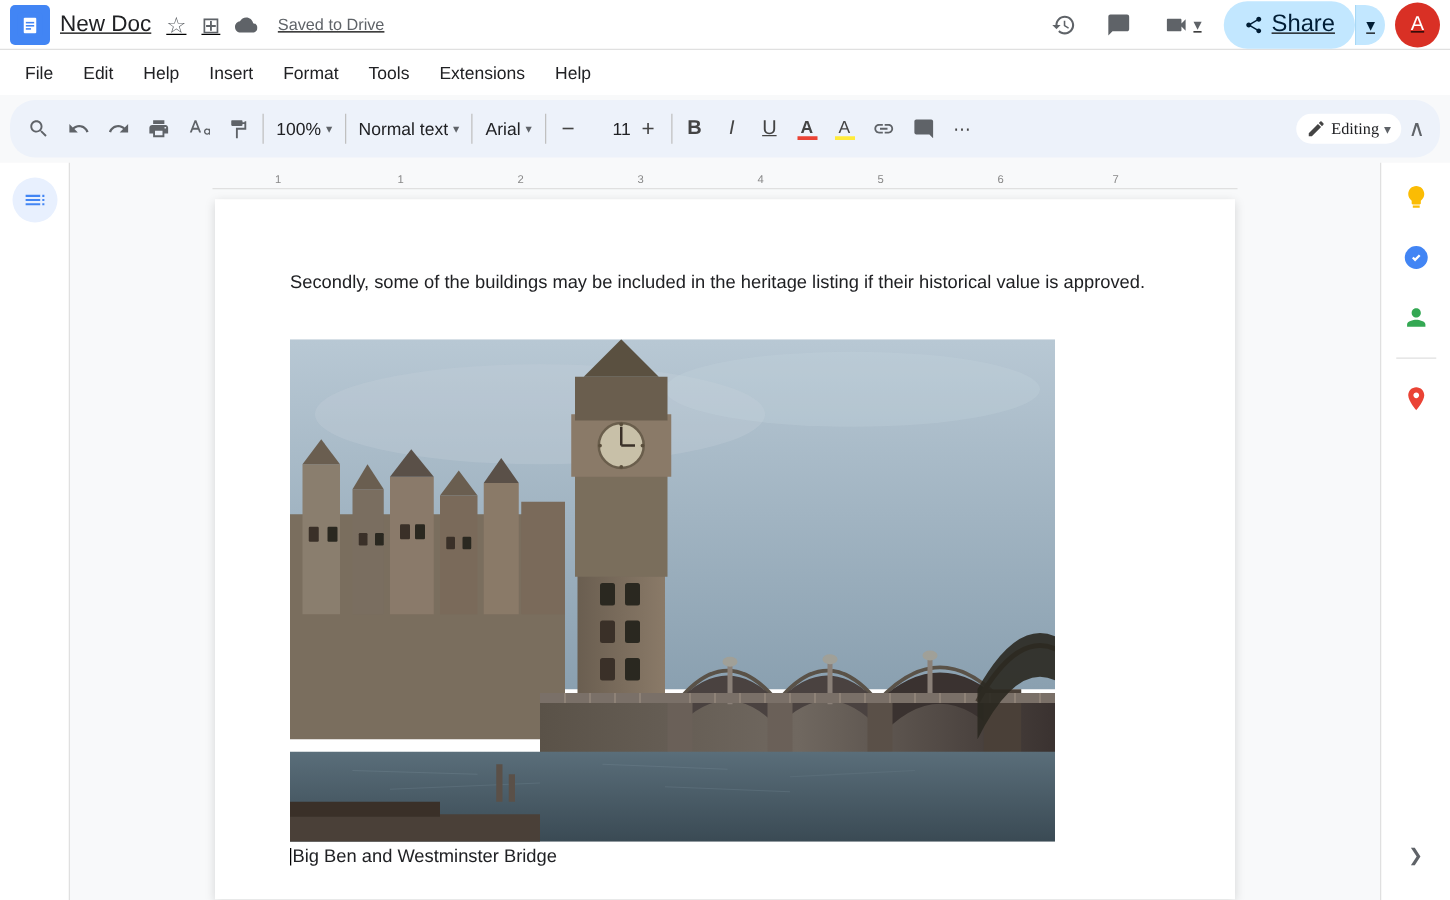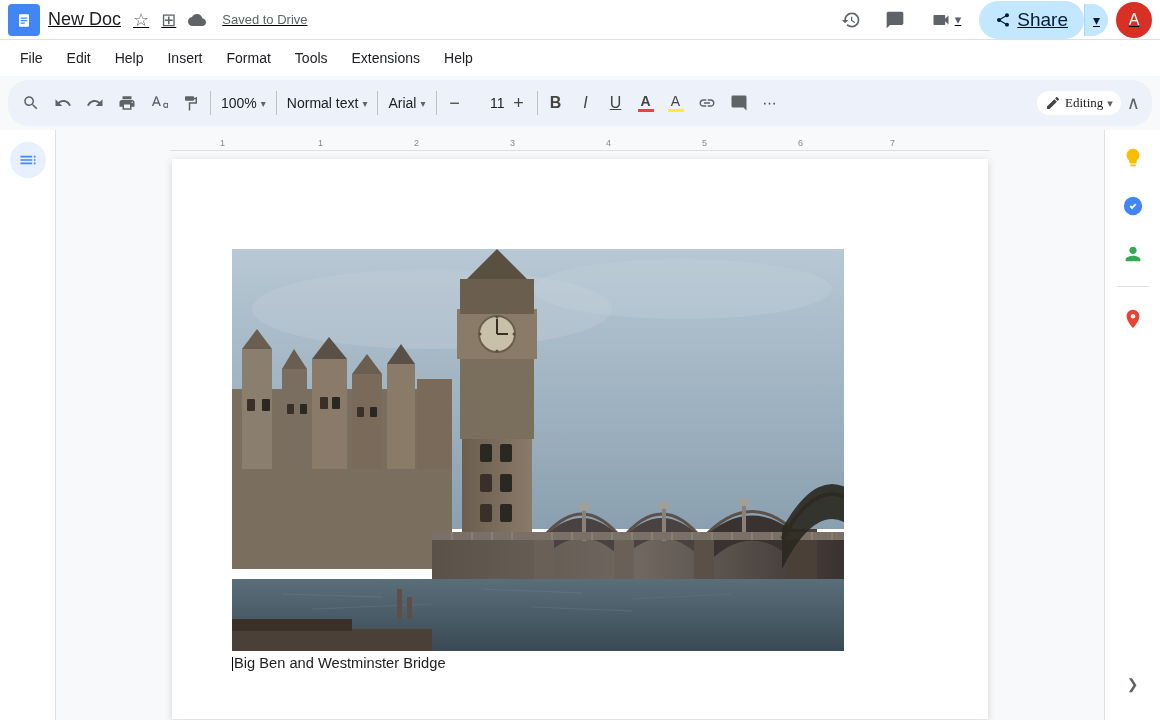--- a/index.html
+++ b/index.html
@@ -253,20 +253,21 @@
       <span style="position:absolute;left:148px;bottom:2px;font-size:9px;color:#888;">1</span>
       <span style="position:absolute;left:244px;bottom:2px;font-size:9px;color:#888;">2</span>
       <span style="position:absolute;left:340px;bottom:2px;font-size:9px;color:#888;">3</span>
       <span style="position:absolute;left:436px;bottom:2px;font-size:9px;color:#888;">4</span>
       <span style="position:absolute;left:532px;bottom:2px;font-size:9px;color:#888;">5</span>
       <span style="position:absolute;left:628px;bottom:2px;font-size:9px;color:#888;">6</span>
       <span style="position:absolute;left:720px;bottom:2px;font-size:9px;color:#888;">7</span>
     </div>
 
     <div id="page">
+      <p id="page-text">Secondly, some of the buildings may be included in the heritage listing if their historical value is approved.</p>
       <div id="image-container">
 
         <svg id="bigben-svg" viewBox="0 0 612 402" xmlns="http://www.w3.org/2000/svg">
 
           <defs>
             <linearGradient id="skyGrad" x1="0%" y1="0%" x2="0%" y2="100%">
               <stop offset="0%" style="stop-color:#b8c8d4;stop-opacity:1"></stop>
               <stop offset="100%" style="stop-color:#8aa0b0;stop-opacity:1"></stop>
             </linearGradient>
             <linearGradient id="waterGrad" x1="0%" y1="0%" x2="0%" y2="100%">

